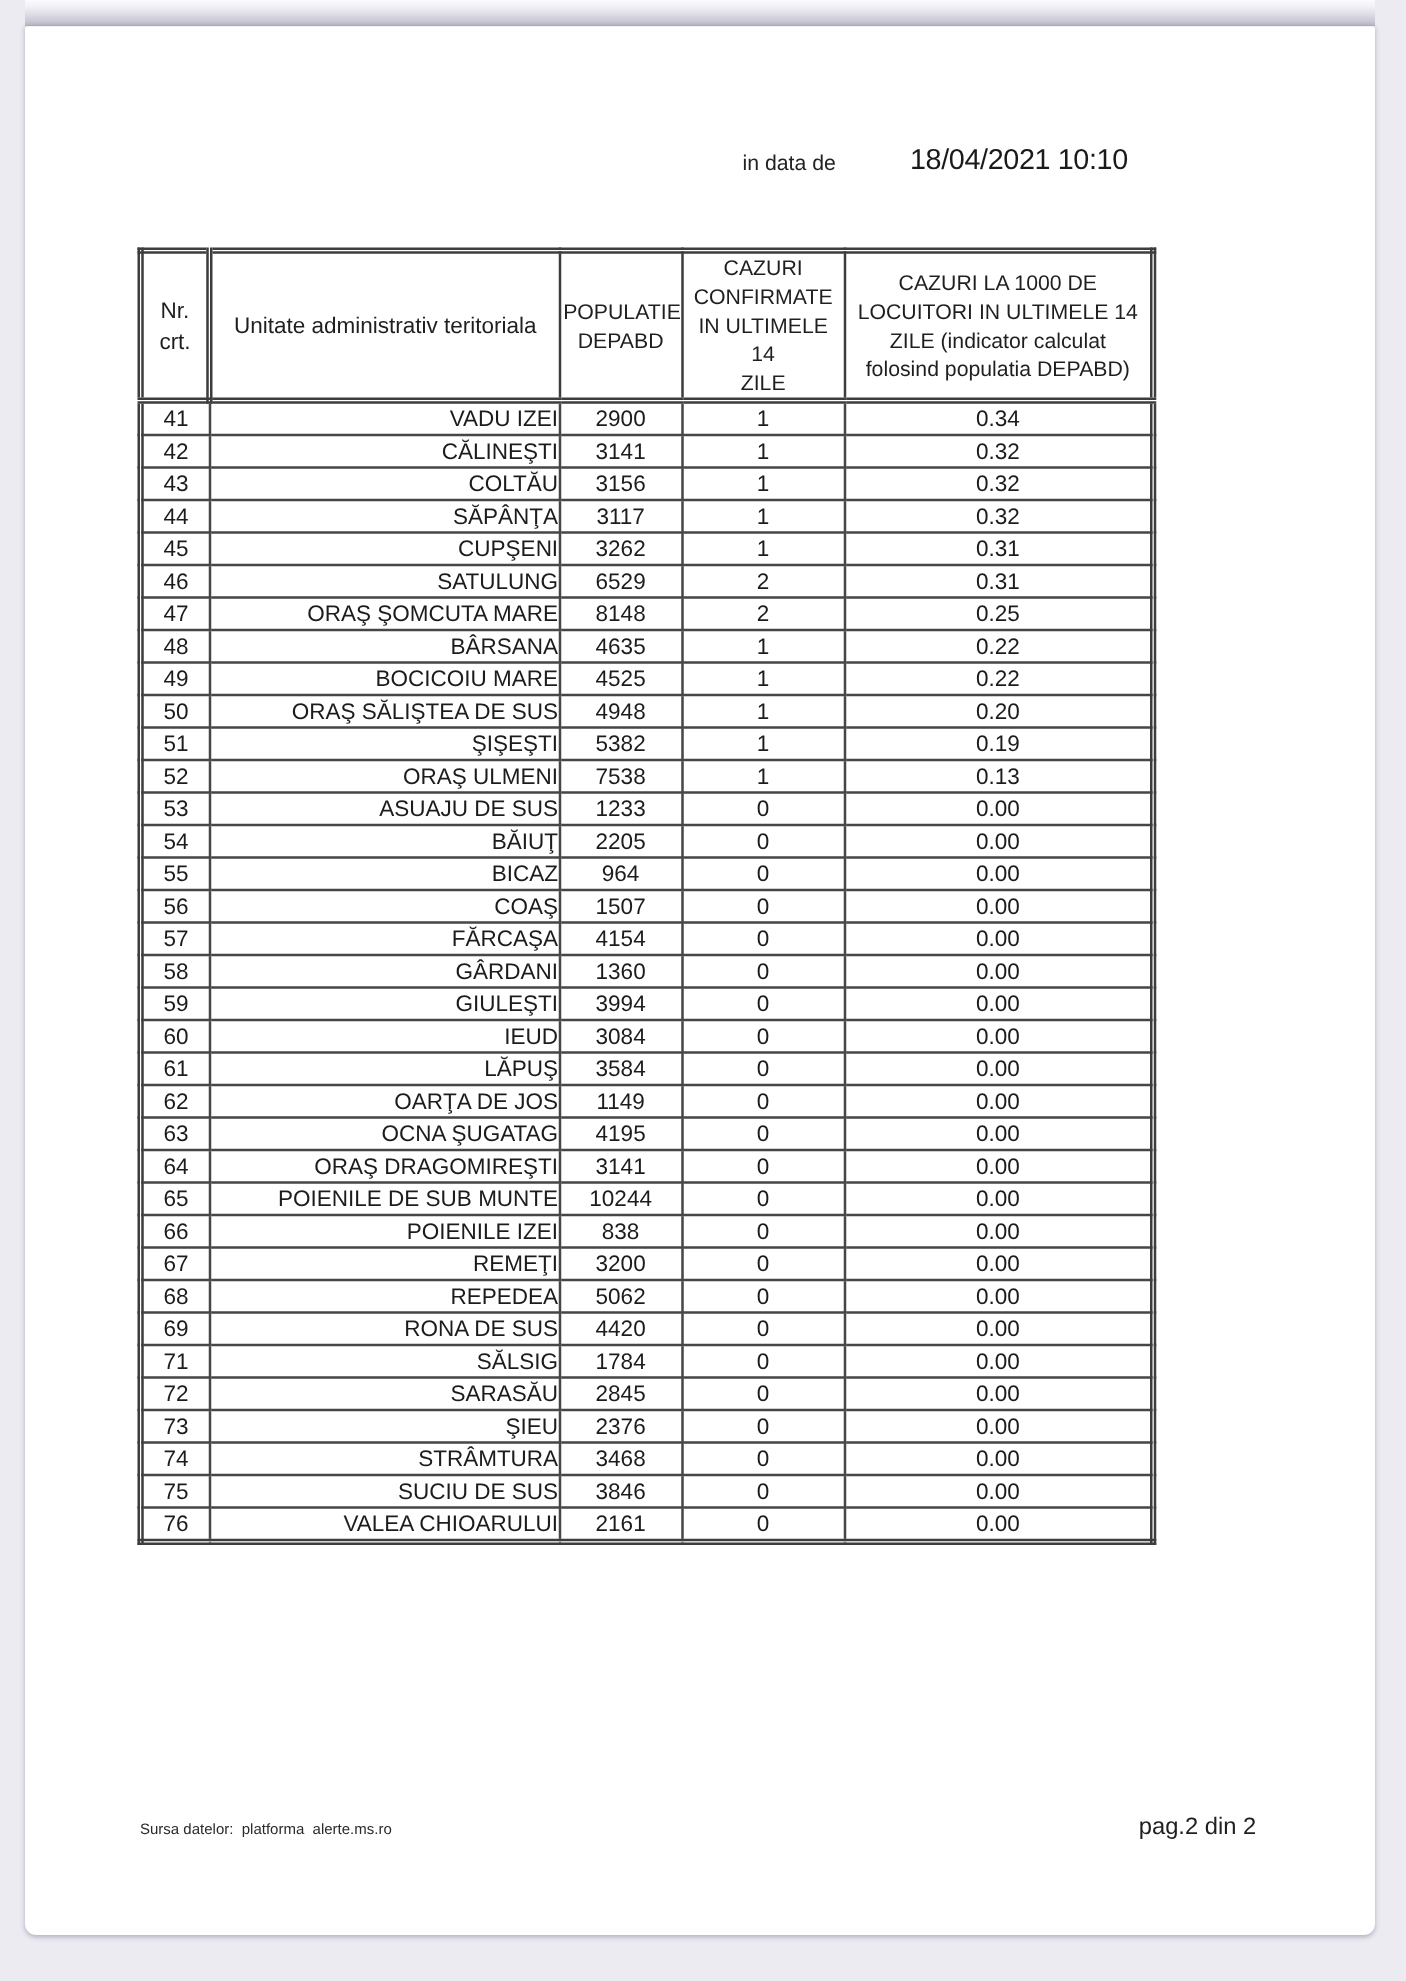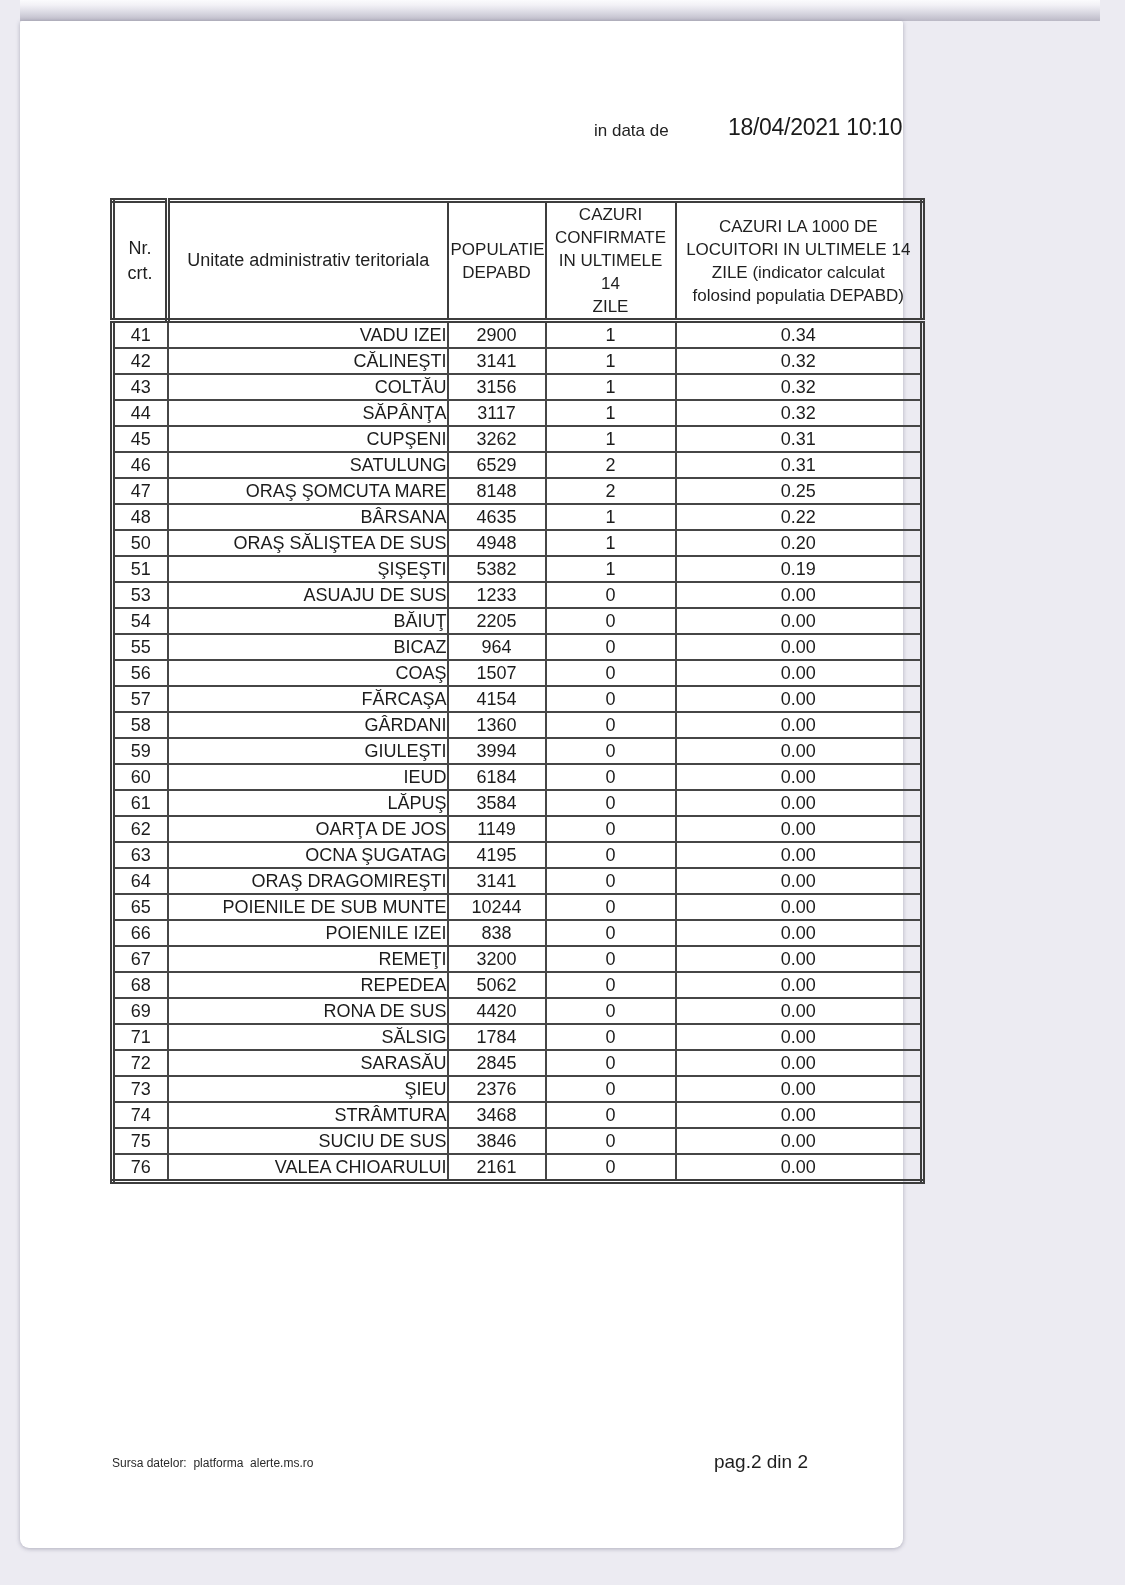--- a/index.html
+++ b/index.html
@@ -22,21 +22,21 @@
     left: 20px;
     top: 0;
     width: 1080px;
     height: 21px;
     background: linear-gradient(to bottom, #fbfbfd 0%, #f2f1f6 25%, #dddce5 55%, #c7c5d1 85%, #bab8c5 100%);
   }
   .page {
     position: absolute;
     left: 20px;
     top: 21px;
-    width: 883px;
+    width: 1080px;
     height: 1527px;
     background: #ffffff;
     border-radius: 2px 2px 9px 9px;
     box-shadow: 0 1px 4px rgba(60,60,90,0.35);
     color: #1f1f1f;
   }
   .date-line-label {
     position: absolute;
     left: 574px;
     top: 99px;
@@ -204,34 +204,48 @@
             <td class="c-rate">0.25</td>
           </tr>
           <tr>
             <td class="c-nr">48</td>
             <td class="c-name">BÂRSANA</td>
             <td class="c-pop">4635</td>
             <td class="c-cases">1</td>
             <td class="c-rate">0.22</td>
           </tr>
           <tr>
+            <td class="c-nr">49</td>
+            <td class="c-name">BOCICOIU MARE</td>
+            <td class="c-pop">4525</td>
+            <td class="c-cases">1</td>
+            <td class="c-rate">0.22</td>
+          </tr>
+          <tr>
             <td class="c-nr">50</td>
             <td class="c-name">ORAŞ SĂLIŞTEA DE SUS</td>
             <td class="c-pop">4948</td>
             <td class="c-cases">1</td>
             <td class="c-rate">0.20</td>
           </tr>
           <tr>
             <td class="c-nr">51</td>
             <td class="c-name">ŞIŞEŞTI</td>
             <td class="c-pop">5382</td>
             <td class="c-cases">1</td>
             <td class="c-rate">0.19</td>
           </tr>
           <tr>
+            <td class="c-nr">52</td>
+            <td class="c-name">ORAŞ ULMENI</td>
+            <td class="c-pop">7538</td>
+            <td class="c-cases">1</td>
+            <td class="c-rate">0.13</td>
+          </tr>
+          <tr>
             <td class="c-nr">53</td>
             <td class="c-name">ASUAJU DE SUS</td>
             <td class="c-pop">1233</td>
             <td class="c-cases">0</td>
             <td class="c-rate">0.00</td>
           </tr>
           <tr>
             <td class="c-nr">54</td>
             <td class="c-name">BĂIUŢ</td>
             <td class="c-pop">2205</td>
@@ -269,21 +283,21 @@
           <tr>
             <td class="c-nr">59</td>
             <td class="c-name">GIULEŞTI</td>
             <td class="c-pop">3994</td>
             <td class="c-cases">0</td>
             <td class="c-rate">0.00</td>
           </tr>
           <tr>
             <td class="c-nr">60</td>
             <td class="c-name">IEUD</td>
-            <td class="c-pop">6184</td>
+            <td class="c-pop">3084</td>
             <td class="c-cases">0</td>
             <td class="c-rate">0.00</td>
           </tr>
           <tr>
             <td class="c-nr">61</td>
             <td class="c-name">LĂPUŞ</td>
             <td class="c-pop">3584</td>
             <td class="c-cases">0</td>
             <td class="c-rate">0.00</td>
           </tr>

